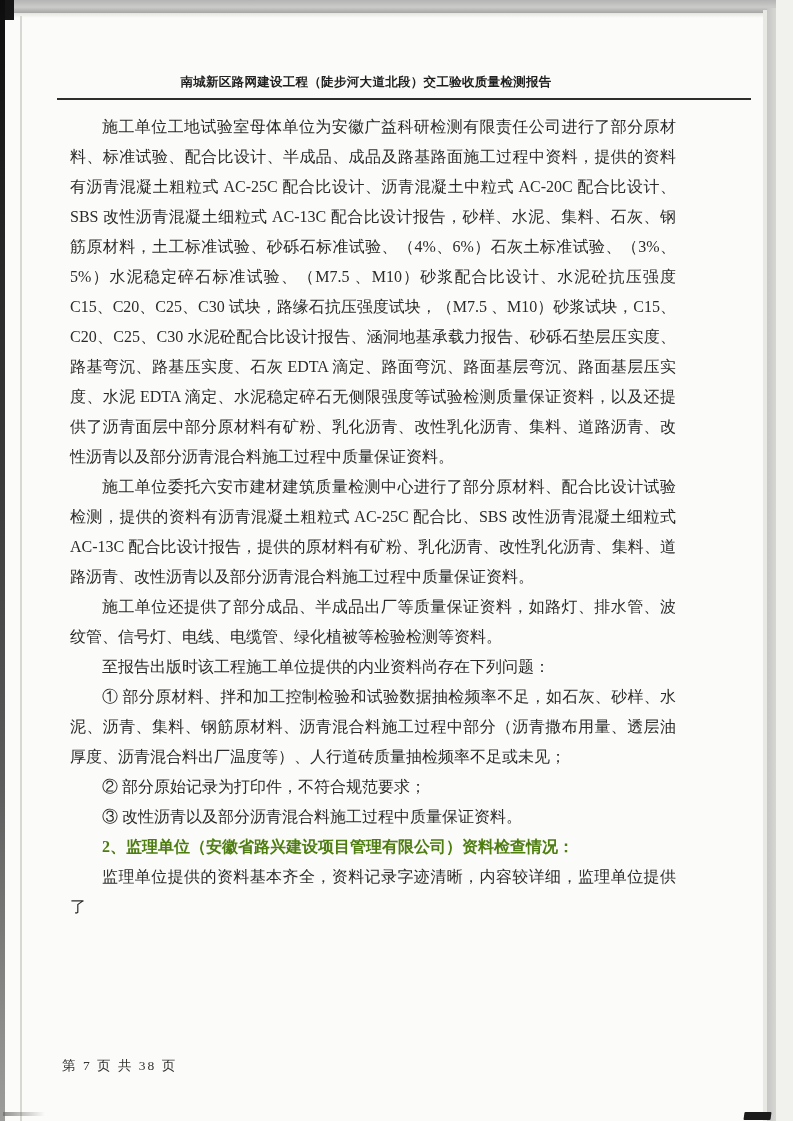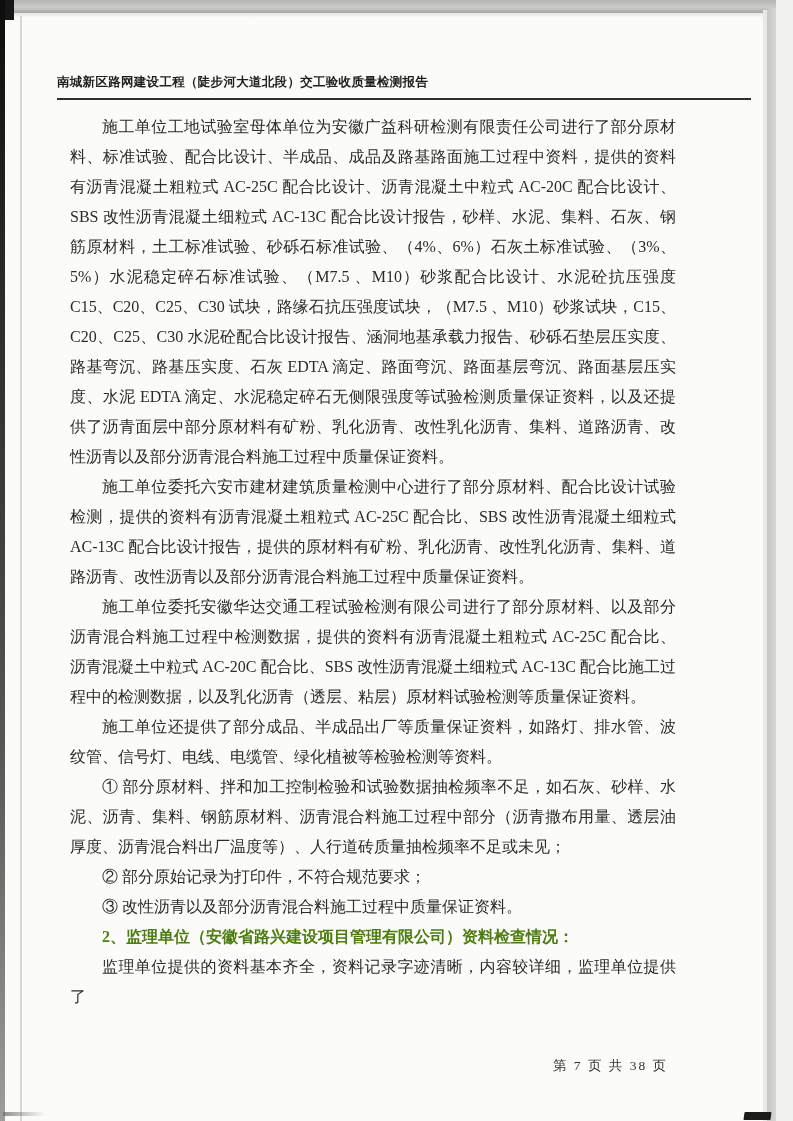--- a/index.html
+++ b/index.html
@@ -63,21 +63,21 @@
     opacity: 0.75;
   }
   
   .doc-header {
     position: absolute; left: 57px; top: 74px; width: 694px;
     border-bottom: 2px solid #2e2e2e;
     padding-bottom: 7px;
   }
   .doc-header-inner {
     display: flex;
-    justify-content: space-between;
+    justify-content: center;
     align-items: flex-end;
     padding-right: 76px;
   }
   .doc-header-title, .doc-header-company {
     font-size: 12.5px;
     font-weight: bold;
     color: #1f1f1f;
     white-space: nowrap;
     letter-spacing: 0.3px;
   }
@@ -94,21 +94,21 @@
     margin: 0;
     text-indent: 2em;
   }
   .doc-body p.bold {
     font-weight: bold;
     color: #4d7c0f;
   }
   
   .doc-footer {
     position: absolute; left: 62px; top: 1057px; width: 606px;
-    text-align: right;
+    text-align: left;
     font-size: 13.5px;
     letter-spacing: 2px;
     color: #333330;
     font-family: Liberation Serif, serif;
   }
 </style>
 </head>
 <body>
 
 <div class="scan-page">
@@ -126,22 +126,22 @@
 
   <div class="doc-header">
     <div class="doc-header-inner">
       <span class="doc-header-title">南城新区路网建设工程（陡步河大道北段）交工验收质量检测报告</span>
     </div>
   </div>
 
   <div class="doc-body">
       <p>施工单位工地试验室母体单位为安徽广益科研检测有限责任公司进行了部分原材料、标准试验、配合比设计、半成品、成品及路基路面施工过程中资料，提供的资料有沥青混凝土粗粒式 AC-25C 配合比设计、沥青混凝土中粒式 AC-20C 配合比设计、SBS 改性沥青混凝土细粒式 AC-13C 配合比设计报告，砂样、水泥、集料、石灰、钢筋原材料，土工标准试验、砂砾石标准试验、（4%、6%）石灰土标准试验、（3%、5%）水泥稳定碎石标准试验、（M7.5 、M10）砂浆配合比设计、水泥砼抗压强度 C15、C20、C25、C30 试块，路缘石抗压强度试块，（M7.5 、M10）砂浆试块，C15、C20、C25、C30 水泥砼配合比设计报告、涵洞地基承载力报告、砂砾石垫层压实度、路基弯沉、路基压实度、石灰 EDTA 滴定、路面弯沉、路面基层弯沉、路面基层压实度、水泥 EDTA 滴定、水泥稳定碎石无侧限强度等试验检测质量保证资料，以及还提供了沥青面层中部分原材料有矿粉、乳化沥青、改性乳化沥青、集料、道路沥青、改性沥青以及部分沥青混合料施工过程中质量保证资料。</p>
       <p>施工单位委托六安市建材建筑质量检测中心进行了部分原材料、配合比设计试验检测，提供的资料有沥青混凝土粗粒式 AC-25C 配合比、SBS 改性沥青混凝土细粒式 AC-13C 配合比设计报告，提供的原材料有矿粉、乳化沥青、改性乳化沥青、集料、道路沥青、改性沥青以及部分沥青混合料施工过程中质量保证资料。</p>
-      <p>施工单位委托安徽华达交通工程试验检测有限公司进行了部分原材料、以及部分沥青混合料施工过程中检测数据，提供的资料有沥青混凝土粗粒式 AC-25C 配合比、沥青混凝土中粒式 AC-20C 配合比、SBS 改性沥青混凝土细粒式 AC-13C 配合比施工过程中的检测数据，以及乳化沥青（透层、粘层）原材料试验检测等质量保证资料。</p>
       <p>施工单位还提供了部分成品、半成品出厂等质量保证资料，如路灯、排水管、波纹管、信号灯、电线、电缆管、绿化植被等检验检测等资料。</p>
+      <p>至报告出版时该工程施工单位提供的内业资料尚存在下列问题：</p>
       <p>① 部分原材料、拌和加工控制检验和试验数据抽检频率不足，如石灰、砂样、水泥、沥青、集料、钢筋原材料、沥青混合料施工过程中部分（沥青撒布用量、透层油厚度、沥青混合料出厂温度等）、人行道砖质量抽检频率不足或未见；</p>
       <p>② 部分原始记录为打印件，不符合规范要求；</p>
       <p>③ 改性沥青以及部分沥青混合料施工过程中质量保证资料。</p>
       <p class="bold">2、监理单位（安徽省路兴建设项目管理有限公司）资料检查情况：</p>
       <p>监理单位提供的资料基本齐全，资料记录字迹清晰，内容较详细，监理单位提供了</p>
     </div>
 
   <div class="doc-footer">第 7 页 共 38 页</div>
 
 </div>

